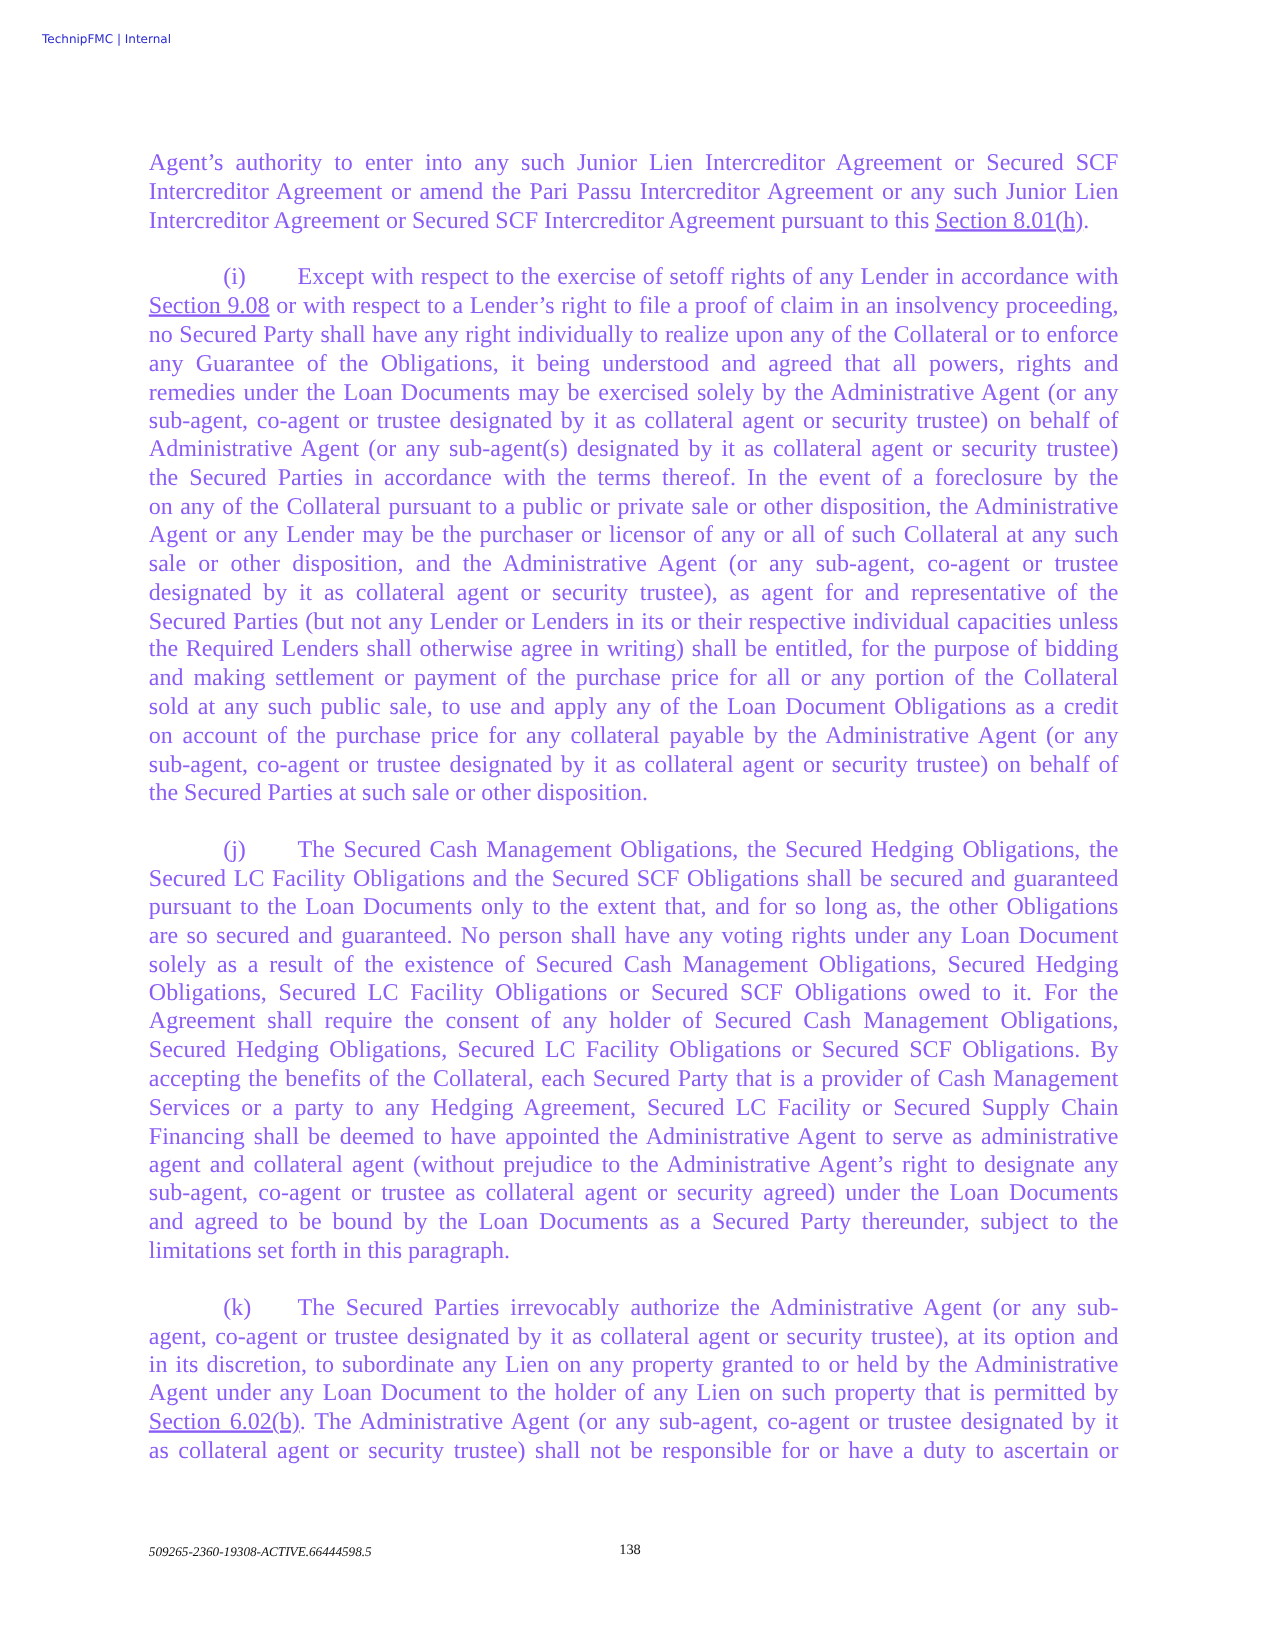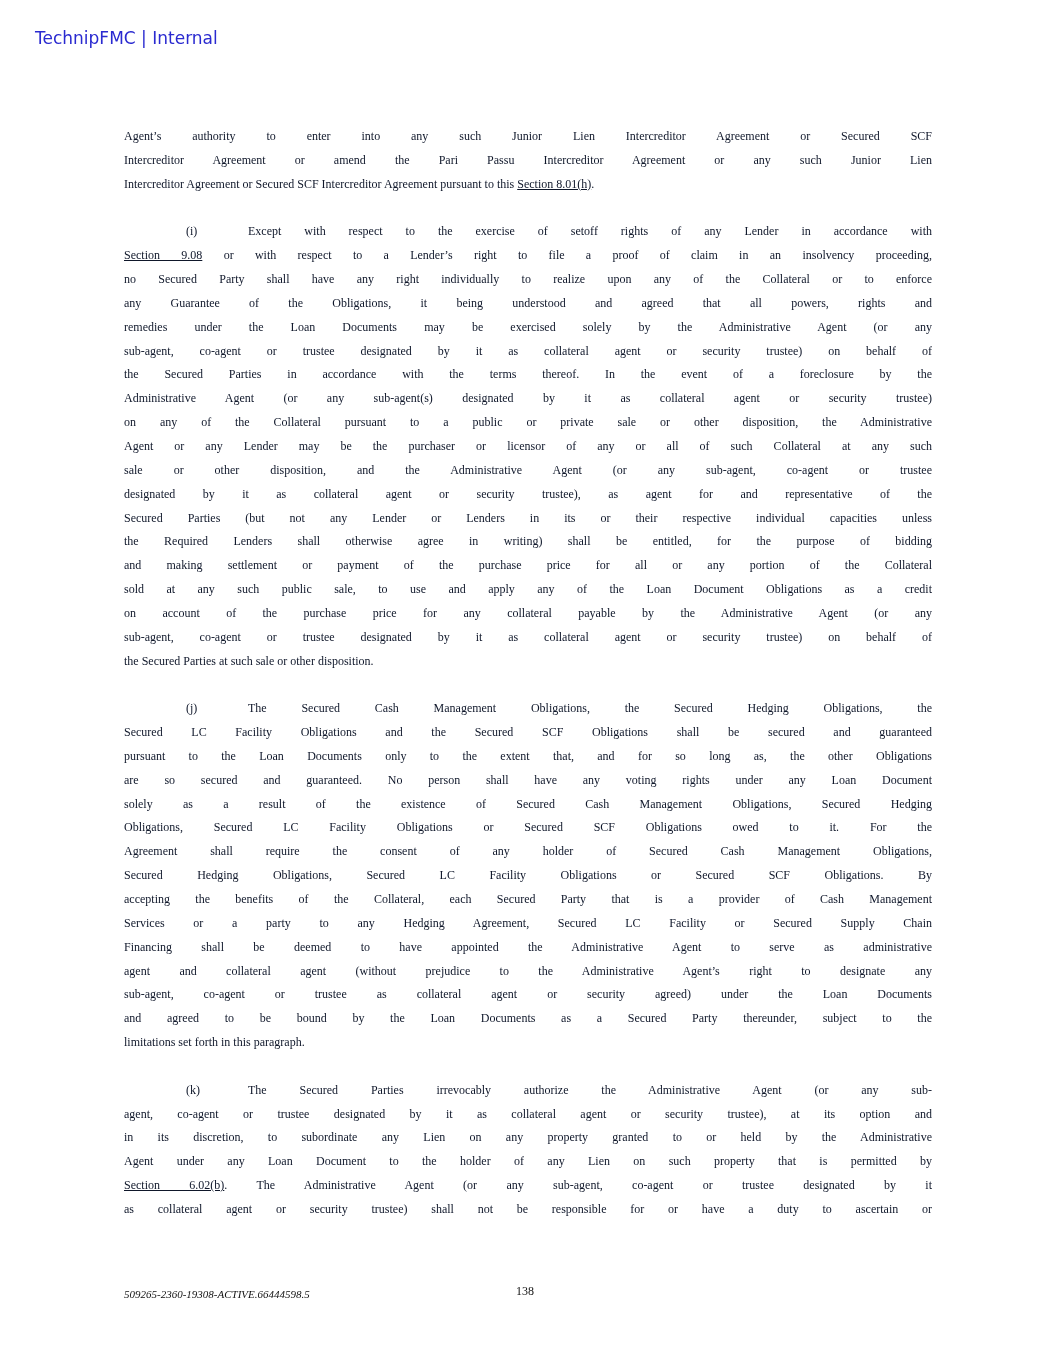--- a/index.html
+++ b/index.html
@@ -1,23 +1,23 @@
 <!DOCTYPE html>
 <html><head>
 <meta charset="utf-8">
 <style>
   html, body { margin: 0; padding: 0; background: #ffffff; }
   body { width: 1055px; height: 1365px; position: relative; overflow: hidden; }
   .classification {
     position: absolute; left: 35px; top: 28px;
-    font-family: "DejaVu Sans", sans-serif; font-size: 17px; color: #2a2ad0;
+    font-family: "DejaVu Sans", sans-serif; font-size: 10px; color: #2a2ad0;
   }
   .page {
     position: absolute; left: 124px; top: 125px; width: 808px;
-    font-family: "Liberation Serif", serif; font-size: 12px; line-height: 23.85px; color: #0f172a;
+    font-family: "Liberation Serif", serif; font-size: 20px; line-height: 23.85px; color: #8b5cf6;
   }
   .para { margin: 0 0 23.85px 0; }
   .line { display: block; text-align: justify; text-align-last: justify; white-space: nowrap; height: 23.85px; }
   .line.last { text-align-last: left; }
   .line > span.j { display: block; text-align: justify; text-align-last: justify; white-space: normal; }
   .line.last > span.j { text-align-last: left; }
   .indent { display: inline-block; width: 62px; }
   .label { display: inline-block; width: 62px; }
   .u { text-decoration: underline; }
   .footer-id {
@@ -59,24 +59,24 @@
       <div class="line">
         <span class="j"><span>any Guarantee of the Obligations, it being understood and agreed that all powers, rights and</span></span>
       </div>
       <div class="line">
         <span class="j"><span>remedies under the Loan Documents may be exercised solely by the Administrative Agent (or any</span></span>
       </div>
       <div class="line">
         <span class="j"><span>sub-agent, co-agent or trustee designated by it as collateral agent or security trustee) on behalf of</span></span>
       </div>
       <div class="line">
-        <span class="j"><span>the Secured Parties in accordance with the terms thereof.  In the event of a foreclosure by the</span></span>
+        <span class="j"><span>Administrative Agent (or any sub-agent(s) designated by it as collateral agent or security trustee)</span></span>
       </div>
       <div class="line">
-        <span class="j"><span>Administrative Agent (or any sub-agent(s) designated by it as collateral agent or security trustee)</span></span>
+        <span class="j"><span>the Secured Parties in accordance with the terms thereof.  In the event of a foreclosure by the</span></span>
       </div>
       <div class="line">
         <span class="j"><span>on any of the Collateral pursuant to a public or private sale or other disposition, the Administrative</span></span>
       </div>
       <div class="line">
         <span class="j"><span>Agent or any Lender may be the purchaser or licensor of any or all of such Collateral at any such</span></span>
       </div>
       <div class="line">
         <span class="j"><span>sale or other disposition, and the Administrative Agent (or any sub-agent, co-agent or trustee</span></span>
       </div>

